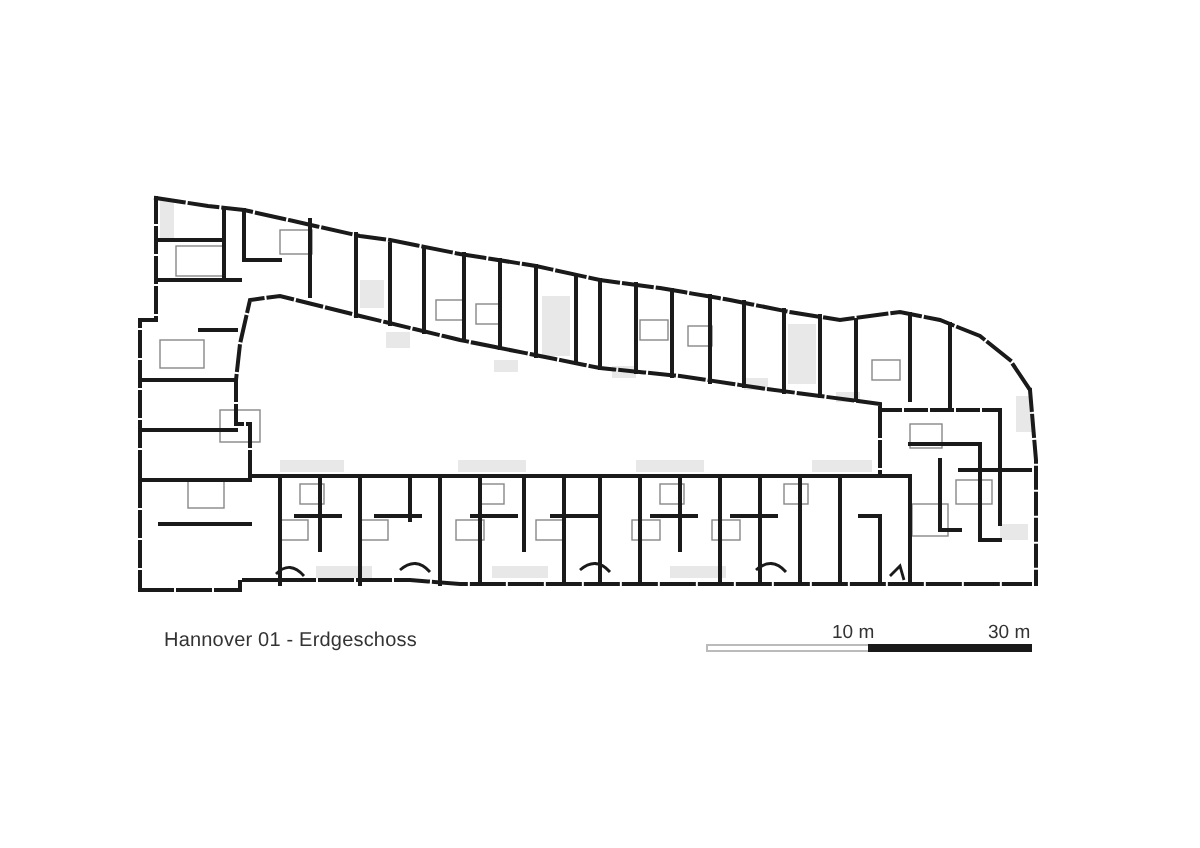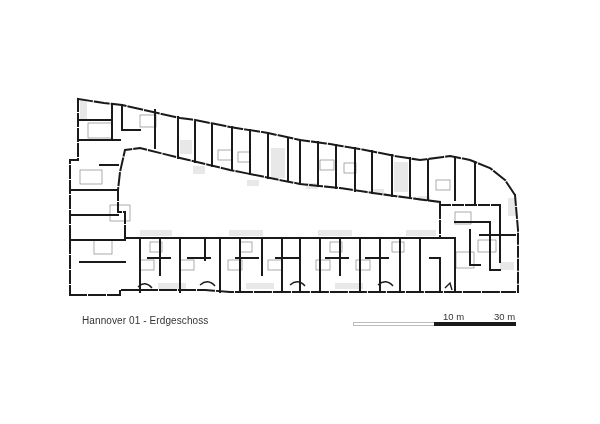--- a/index.html
+++ b/index.html
@@ -142,17 +142,17 @@
     <path d="M200 285 Q208 278 215 286"></path>
     <path d="M290 285 Q298 278 305 286"></path>
     <path d="M378 285 Q386 278 393 286"></path>
     <path d="M445 288 L450 283 L452 290"></path>
   </g>
 </svg>
 
 <div class="caption">Hannover 01 - Erdgeschoss</div>
 
 <div>
-  <span class="scale-label" style="left:416px;margin-left:27px;">10 m</span>
+  <span class="scale-label" style="left:416px;">10 m</span>
   <span class="scale-label" style="left:494px;">30 m</span>
   <div class="scale-bar scale-white"></div>
   <div class="scale-bar scale-black"></div>
 </div>
 
 </body></html>

